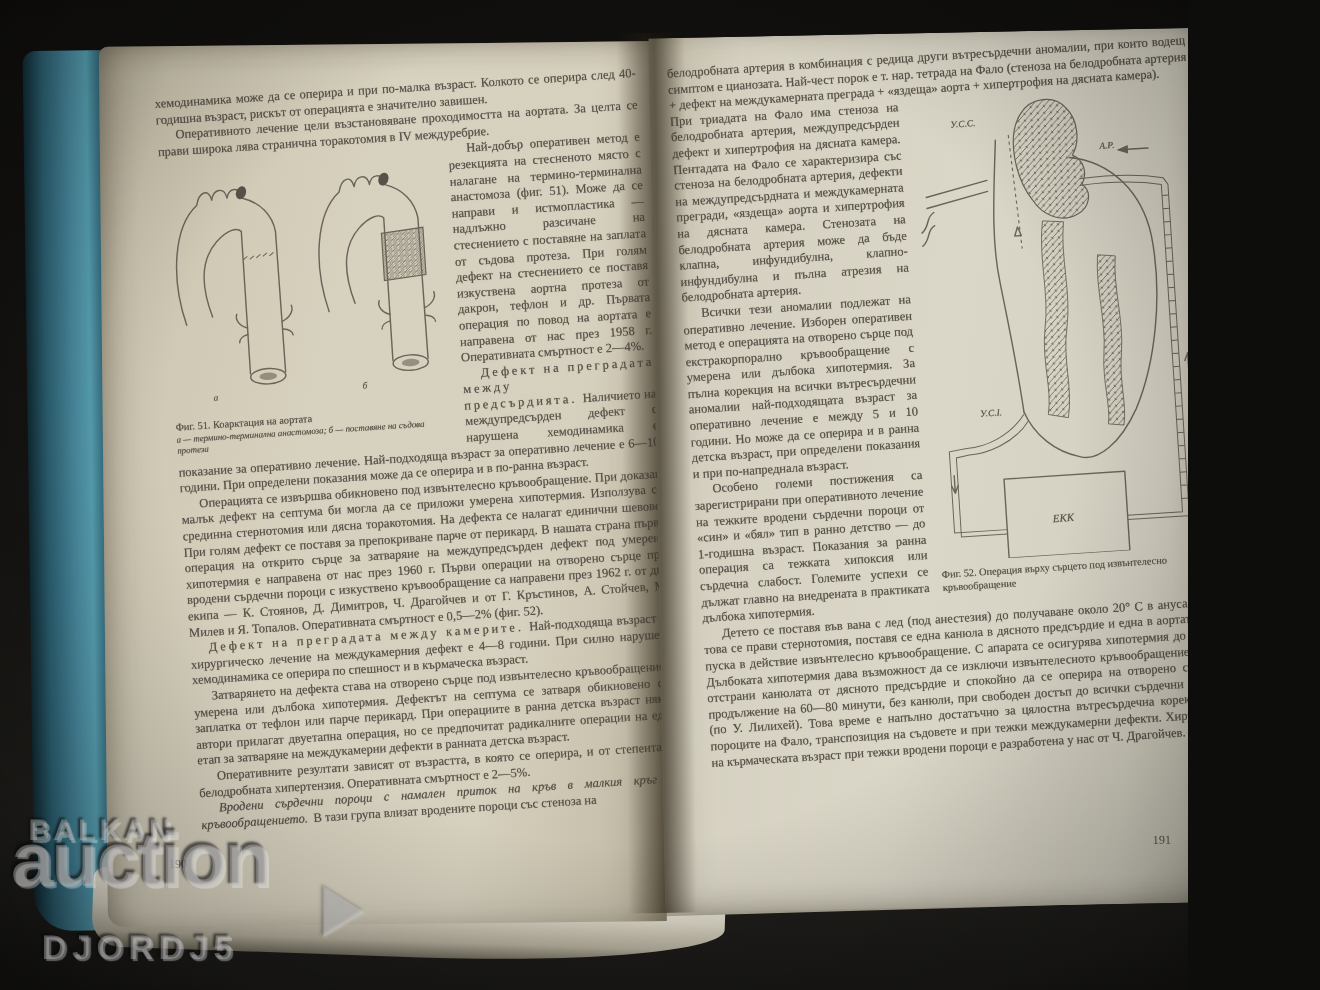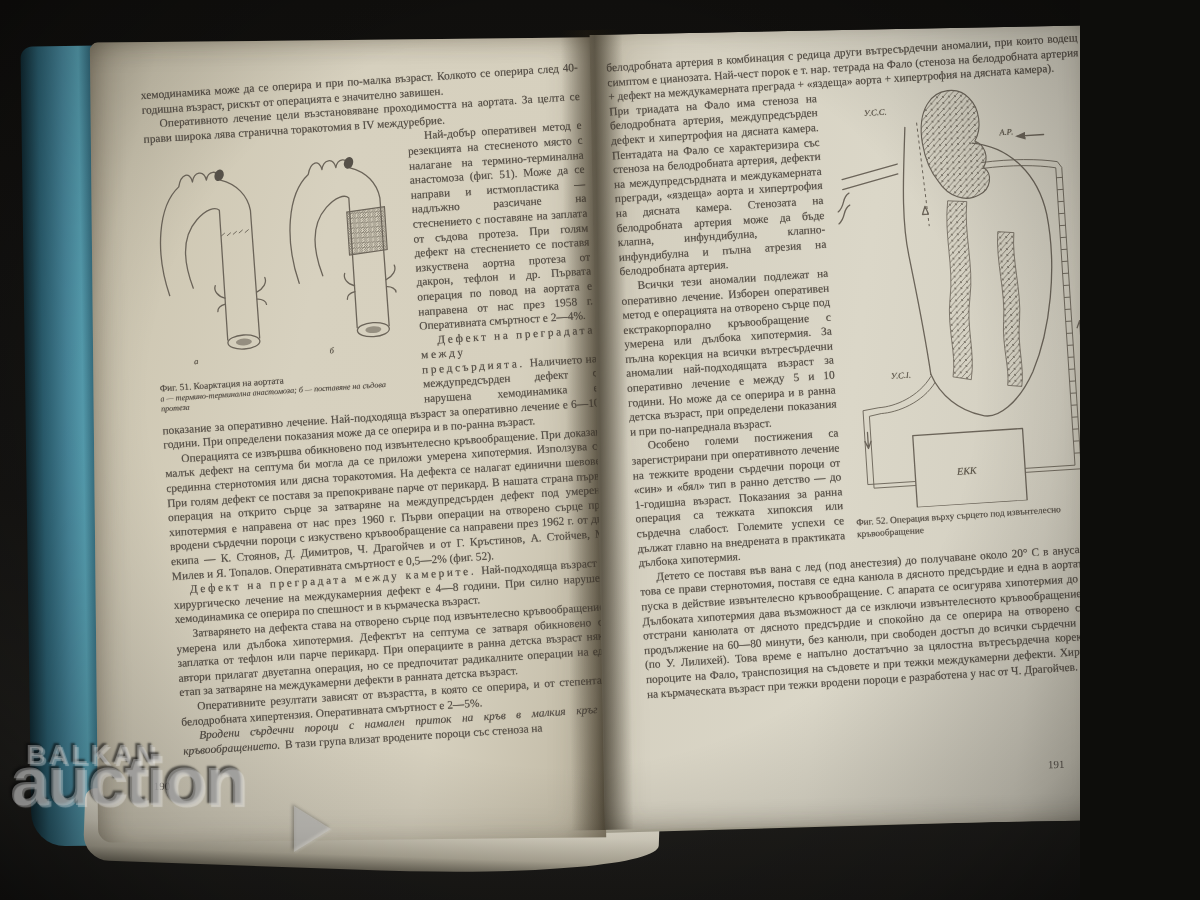--- a/index.html
+++ b/index.html
@@ -193,15 +193,16 @@
     <div class="pagenum pn-right">191</div>
   </div>
 
   <div class="gutter"></div>
   <div class="vignette"></div>
 
   <div class="watermark">
     <div class="wm-balkan">BALKAN</div>
     <div class="wm-auction">auction</div>
     <div class="wm-play"></div>
+    <div class="wm-djordj">DJORDJ5</div>
   </div>
 
 </div>
 
 </body></html>

